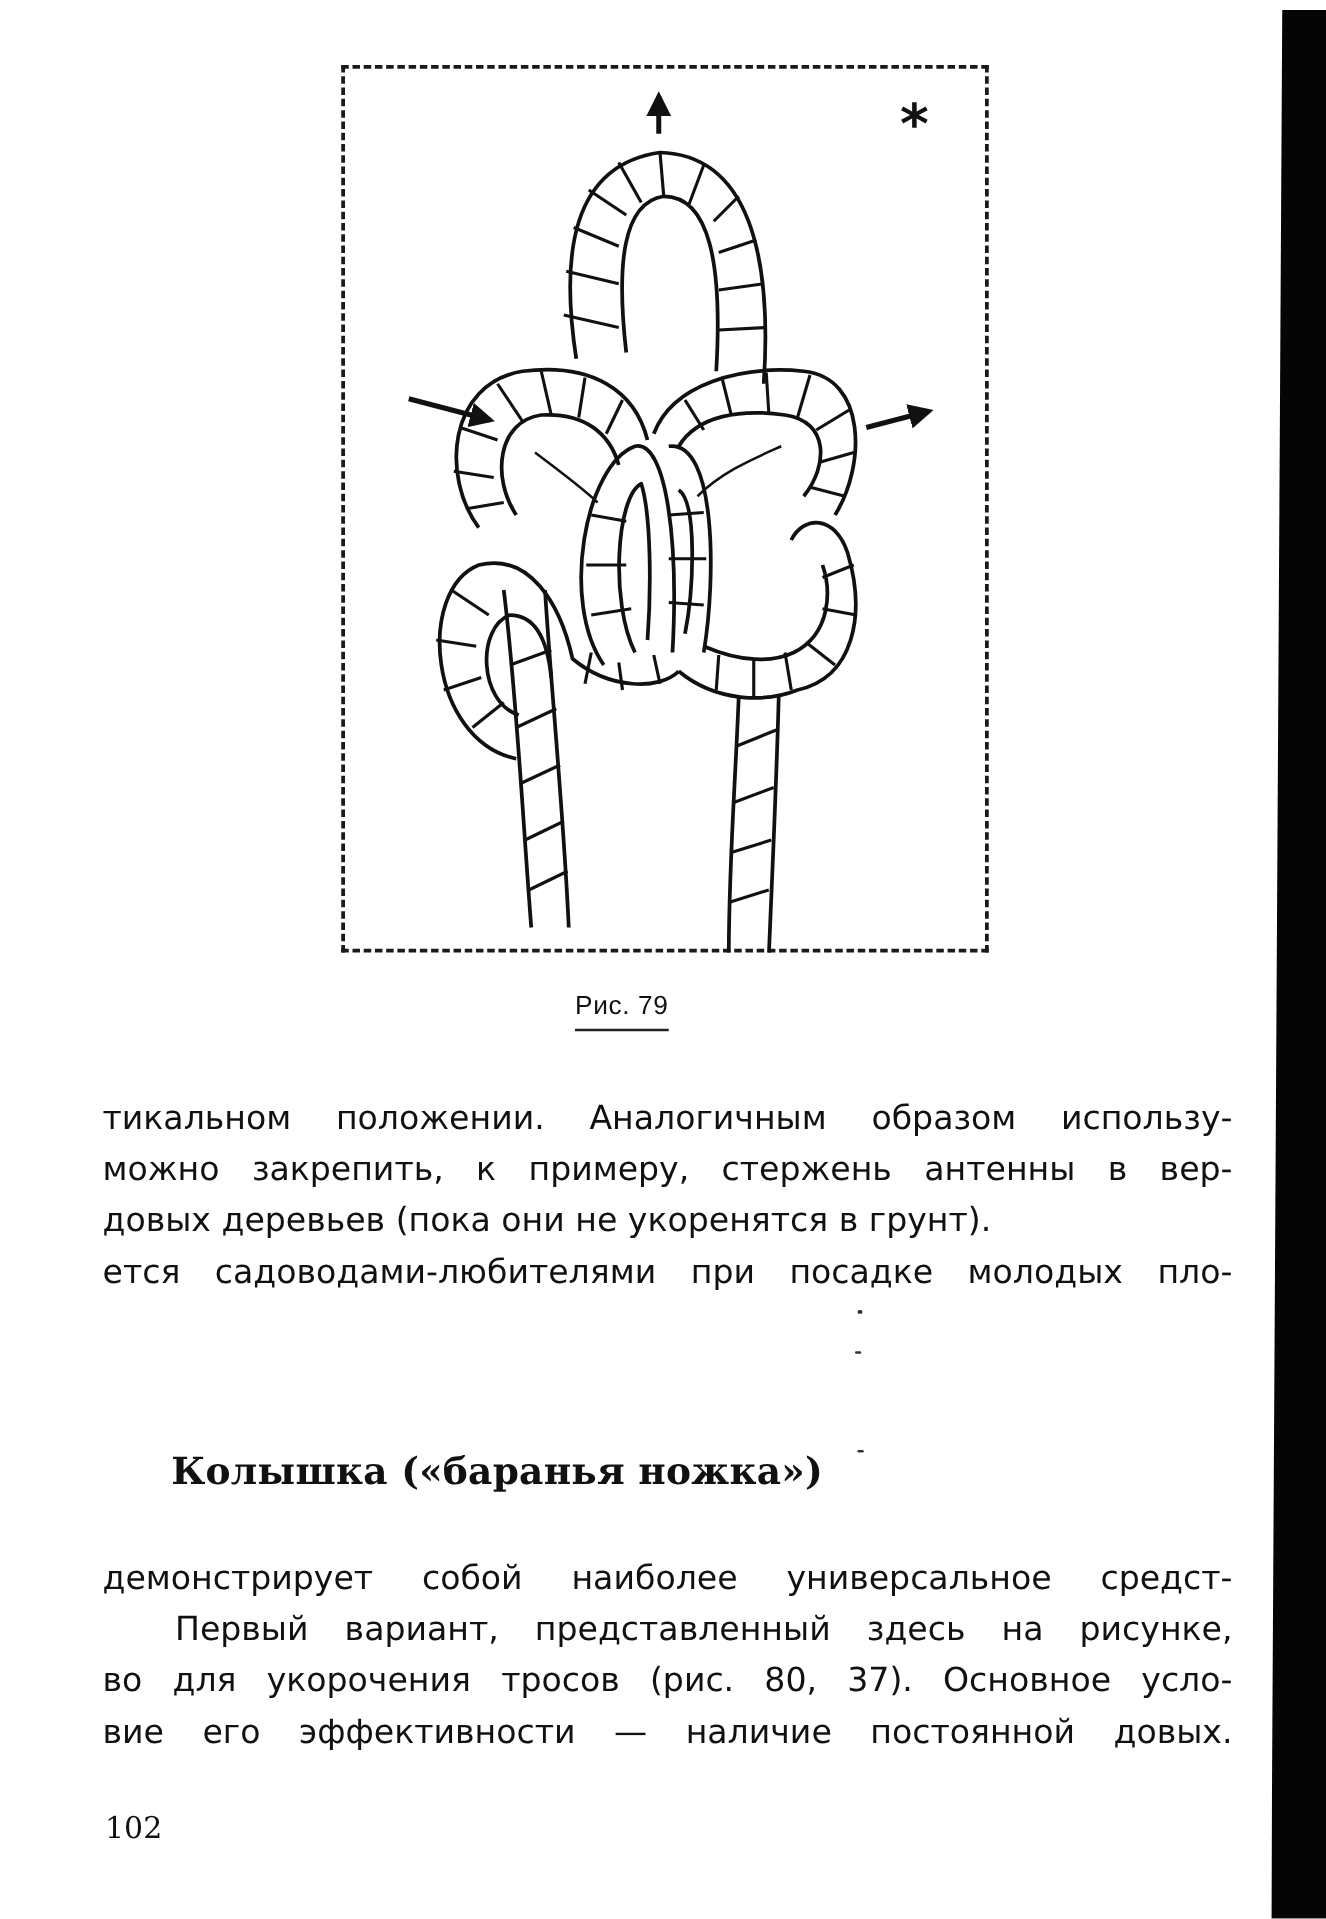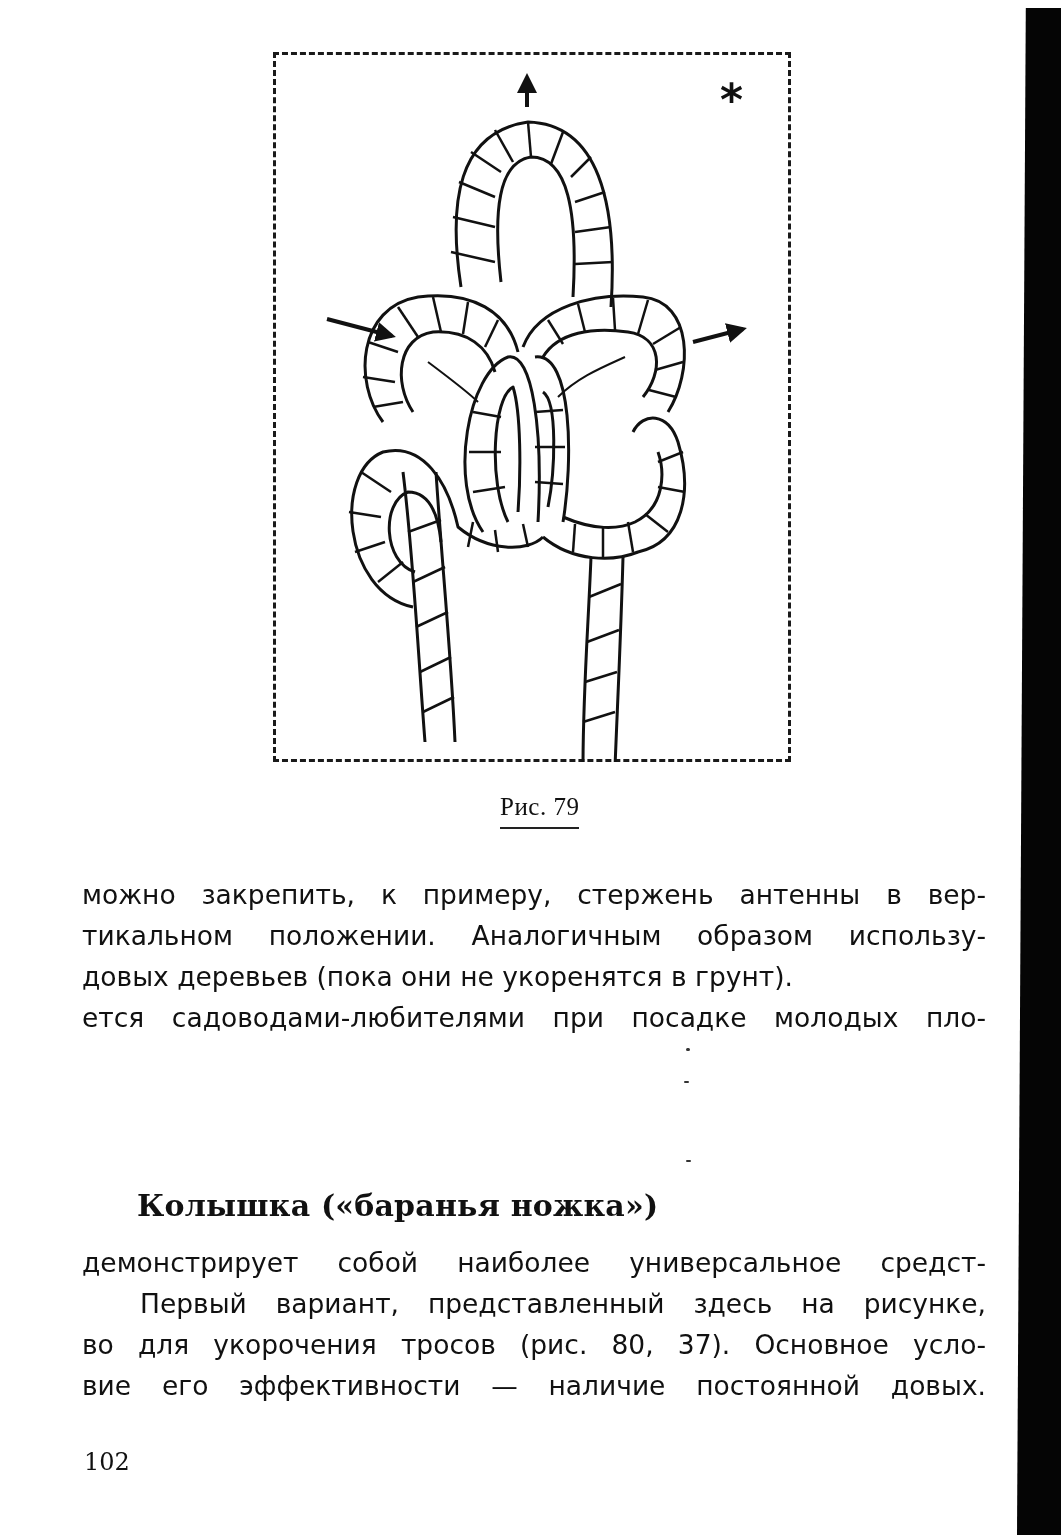--- a/index.html
+++ b/index.html
@@ -44,24 +44,24 @@
       position: absolute;
       left: 720px;
       top: 78px;
       font-size: 44px;
       font-weight: bold;
       font-family: "DejaVu Sans", sans-serif;
       line-height: 1;
     }
     .caption {
       position: absolute;
-      left: 500px;
+      left: 460px;
       top: 793px;
-      font-size: 25px;
-      font-family: Liberation Serif, serif;
+      font-size: 21px;
+      font-family: Liberation Sans, sans-serif;
       letter-spacing: 0.5px;
       padding-bottom: 6px;
       border-bottom: 2px solid #222;
     }
     .para {
       position: absolute;
       left: 82px;
       width: 904px;
       font-size: 26.5px;
       line-height: 41px;
@@ -81,21 +81,20 @@
     .para2 { top: 1242px; }
     .para2 .line.first { padding-left: 58px; }
     .heading {
       position: absolute;
       left: 137px;
       top: 1160px;
       font-size: 30px;
       font-weight: bold;
       font-family: "DejaVu Serif", serif;
       letter-spacing: 0.2px;
-      margin-top: 28px;
     }
     .speck {
       position: absolute;
       width: 4px;
       height: 3px;
       background: #333;
       border-radius: 2px;
     }
     .page-number {
       position: absolute;
@@ -224,22 +223,22 @@
   <line x1="254" y1="55" x2="254" y2="25" stroke="#111" stroke-width="4" marker-end="url(#ah)"></line>
   <line x1="120" y1="285" x2="55" y2="268" stroke="#111" stroke-width="4" marker-end="url(#ah)" transform="rotate(180 87 276)"></line>
   <line x1="420" y1="290" x2="470" y2="277" stroke="#111" stroke-width="4" marker-end="url(#ah)"></line>
 </svg>
 
 <div class="asterisk">*</div>
 
 <div class="caption">Рис. 79</div>
 
 <div class="para para1">
+  <span class="line">тикальном положении. Аналогичным образом использу-</span>
   <span class="line">можно закрепить, к примеру, стержень антенны в вер-</span>
-  <span class="line">тикальном положении. Аналогичным образом использу-</span>
   <span class="line last">довых деревьев (пока они не укоренятся в грунт).</span>
   <span class="line">ется садоводами-любителями при посадке молодых пло-</span>
 </div>
 
 <div class="speck" style="left:686px; top:1048px;"></div>
 <div class="speck" style="left:684px; top:1081px; width:5px; height:2px;"></div>
 <div class="speck" style="left:686px; top:1160px; width:5px; height:2px;"></div>
 
 <div class="heading">Колышка («баранья ножка»)</div>
 

